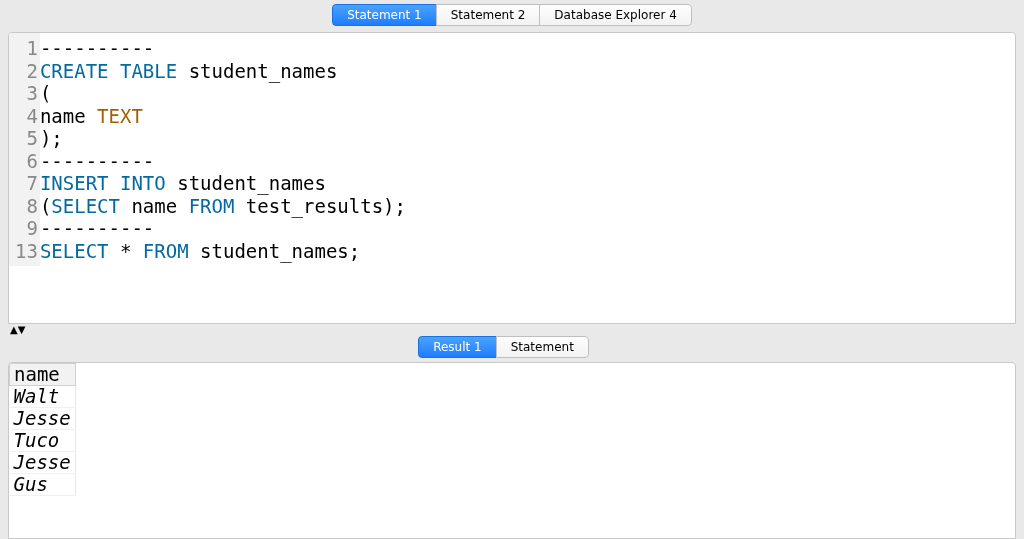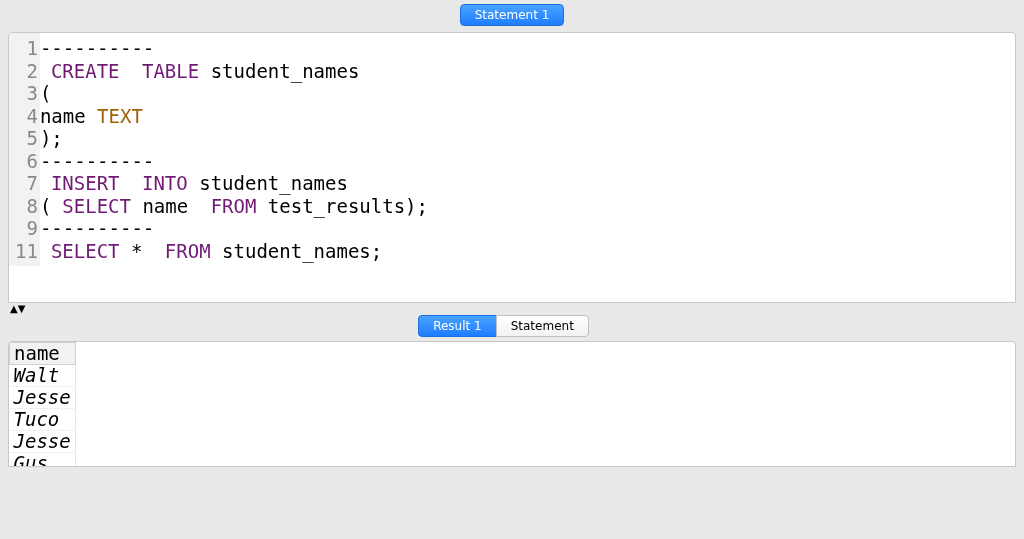--- a/index.html
+++ b/index.html
@@ -4,21 +4,21 @@
 <style>
   * { box-sizing: border-box; }
   html, body {
     margin: 0; padding: 0;
     width: 1024px; height: 539px;
     font-family: "DejaVu Sans", "Liberation Sans", Arial, sans-serif;
     background: #e9e9e9;
     overflow: hidden;
   }
   .app {
-    width: 1024px; height: 467px;
+    width: 1024px; height: 539px;
     display: flex; flex-direction: column;
     background: #e9e9e9;
   }
   
   .tabbar {
     display: flex; justify-content: center; align-items: center;
     padding: 4px 0 6px 0;
   }
   .tabgroup {
     display: flex;
@@ -70,21 +70,21 @@
     user-select: none;
     min-width: 26px;
   }
   .gutter .ln { height: 22.5px; }
   .code {
     padding: 4px 0 4px 0;
     white-space: pre;
     color: #000;
   }
   .code .row { height: 22.5px; }
-  .kw  { color: #701a75; margin-left: 11px; }
+  .kw  { color: #0369a1; }
   .typ { color: #a16207; }
   .com { color: #000; }
 
   .splitter-handle {
     margin: 0 8px;
     height: 10px;
     display: flex; align-items: center;
     font-size: 10px; color:#000;
     padding-left: 2px;
     user-select: none;
@@ -128,37 +128,43 @@
 </style>
 </head>
 <body>
 
 <div class="app">
 
   <div class="tabbar">
     <div class="tabgroup" id="top-tabs">
         <div class="tab active">
           <span>Statement 1</span>
+        </div>
+        <div class="tab">
+          <span>Statement 2</span>
+        </div>
+        <div class="tab">
+          <span>Database Explorer 4</span>
         </div>
       </div>
   </div>
 
   <div class="editor-panel">
     <div class="editor">
       <div class="gutter" id="gutter">
           <div class="ln">1</div>
           <div class="ln">2</div>
           <div class="ln">3</div>
           <div class="ln">4</div>
           <div class="ln">5</div>
           <div class="ln">6</div>
           <div class="ln">7</div>
           <div class="ln">8</div>
           <div class="ln">9</div>
-          <div class="ln">11</div>
+          <div class="ln">13</div>
         </div>
       <div class="code" id="code"><div class="row"><span class="com">----------</span></div><div class="row"><span class="kw">CREATE</span><span> </span><span class="kw">TABLE</span><span> student_names</span></div><div class="row"><span>(</span></div><div class="row"><span>name </span><span class="typ">TEXT</span></div><div class="row"><span>);</span></div><div class="row"><span class="com">----------</span></div><div class="row"><span class="kw">INSERT</span><span> </span><span class="kw">INTO</span><span> student_names</span></div><div class="row"><span>(</span><span class="kw">SELECT</span><span> name </span><span class="kw">FROM</span><span> test_results);</span></div><div class="row"><span class="com">----------</span></div><div class="row"><span class="kw">SELECT</span><span> * </span><span class="kw">FROM</span><span> student_names;</span></div></div>
     </div>
   </div>
 
   <div class="splitter-handle">
     <span>▲▼</span>
   </div>
 
   <div class="resultbar">

